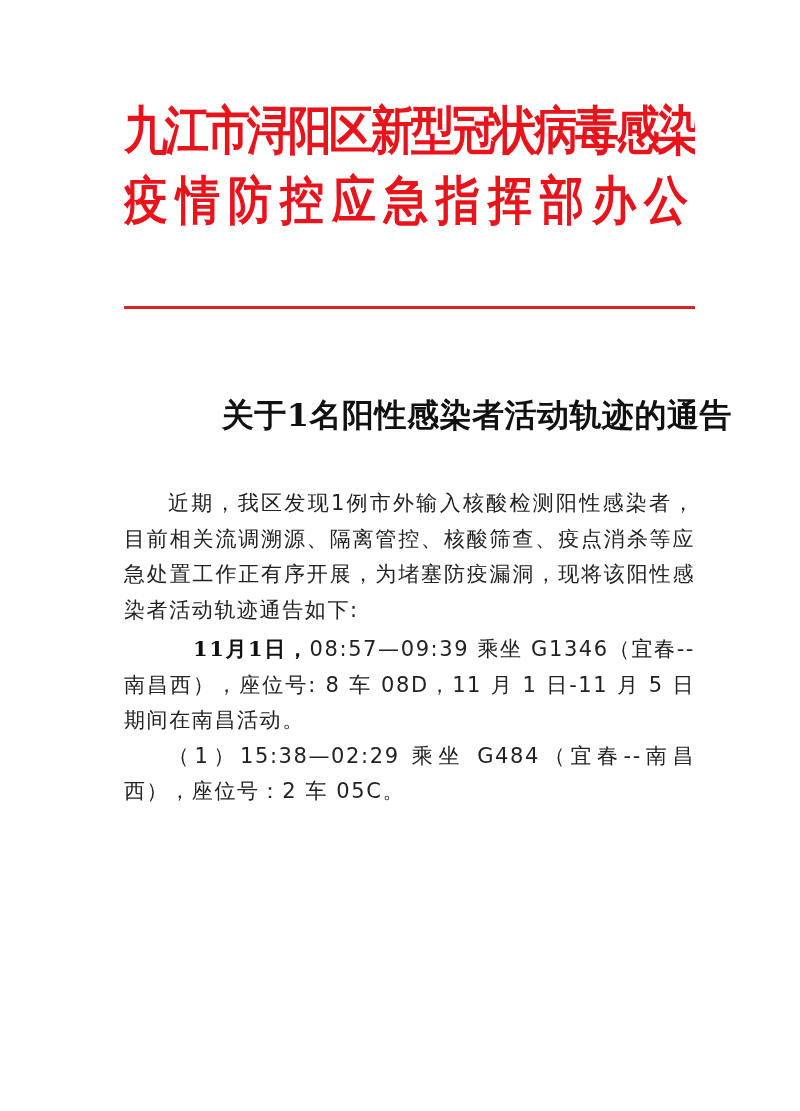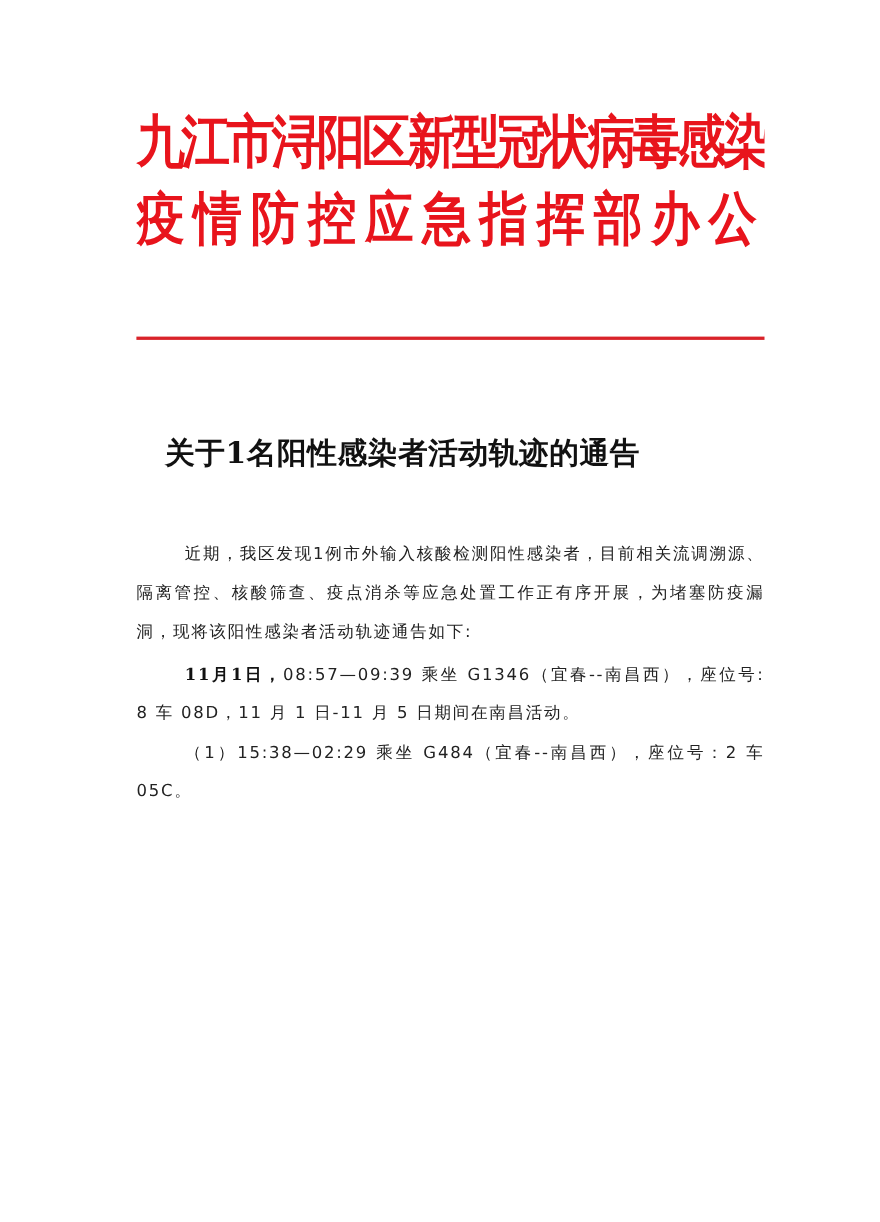--- a/index.html
+++ b/index.html
@@ -10,32 +10,32 @@
     font-family: "DejaVu Serif", "Liberation Serif", serif;
     font-weight: bold; color: #e8141c;
     text-align: justify; text-align-last: justify;
     white-space: nowrap; overflow: hidden;
     transform-origin: left top;
   }
   .header-line.l1 { top: 96px; font-size: 44px; height: 58px; line-height: 58px; letter-spacing: -3px; transform: scaleY(1.18); }
   .header-line.l2 { top: 166px; font-size: 44px; height: 58px; line-height: 58px; letter-spacing: 8px; transform: scaleY(1.18); }
   .red-rule { position: absolute; left: 124px; top: 306px; width: 571px; height: 3px; background: #d9232a; }
   .doc-title {
-    position: absolute; left: 0; width: 732px; top: 394px; text-align: center;
+    position: absolute; left: 0; width: 732px; top: 394px; text-align: right;
     font-family: "DejaVu Serif", "Liberation Serif", serif; font-weight: bold;
-    font-size: 27px; color: #111; letter-spacing: 0.5px;
+    font-size: 32px; color: #111; letter-spacing: 0.5px;
   }
   .body-text {
     position: absolute; left: 124px; width: 571px; top: 486px;
     font-family: "DejaVu Sans", "Liberation Sans", sans-serif;
-    font-size: 15px; color: #222; line-height: 35.5px;
+    font-size: 21px; color: #222; line-height: 35.5px;
     text-align: justify; letter-spacing: 1.6px;
   }
   .para { margin: 0; text-indent: 44px; }
-  .para .b { font-family: "DejaVu Serif", "Liberation Serif", serif; font-weight: bold; color: #111; }
+  .para .b { font-family: "DejaVu Serif", "Liberation Serif", serif; font-weight: bold; color: #111; margin-left: 25px; }
   .para.gap { margin-top: 3px; }
 </style>
 </head>
 <body>
 
 <div class="page">
 
   <div class="header-line l1">九江市浔阳区新型冠状病毒感染的肺炎</div>
   <div class="header-line l2">疫情防控应急指挥部办公室</div>
 

